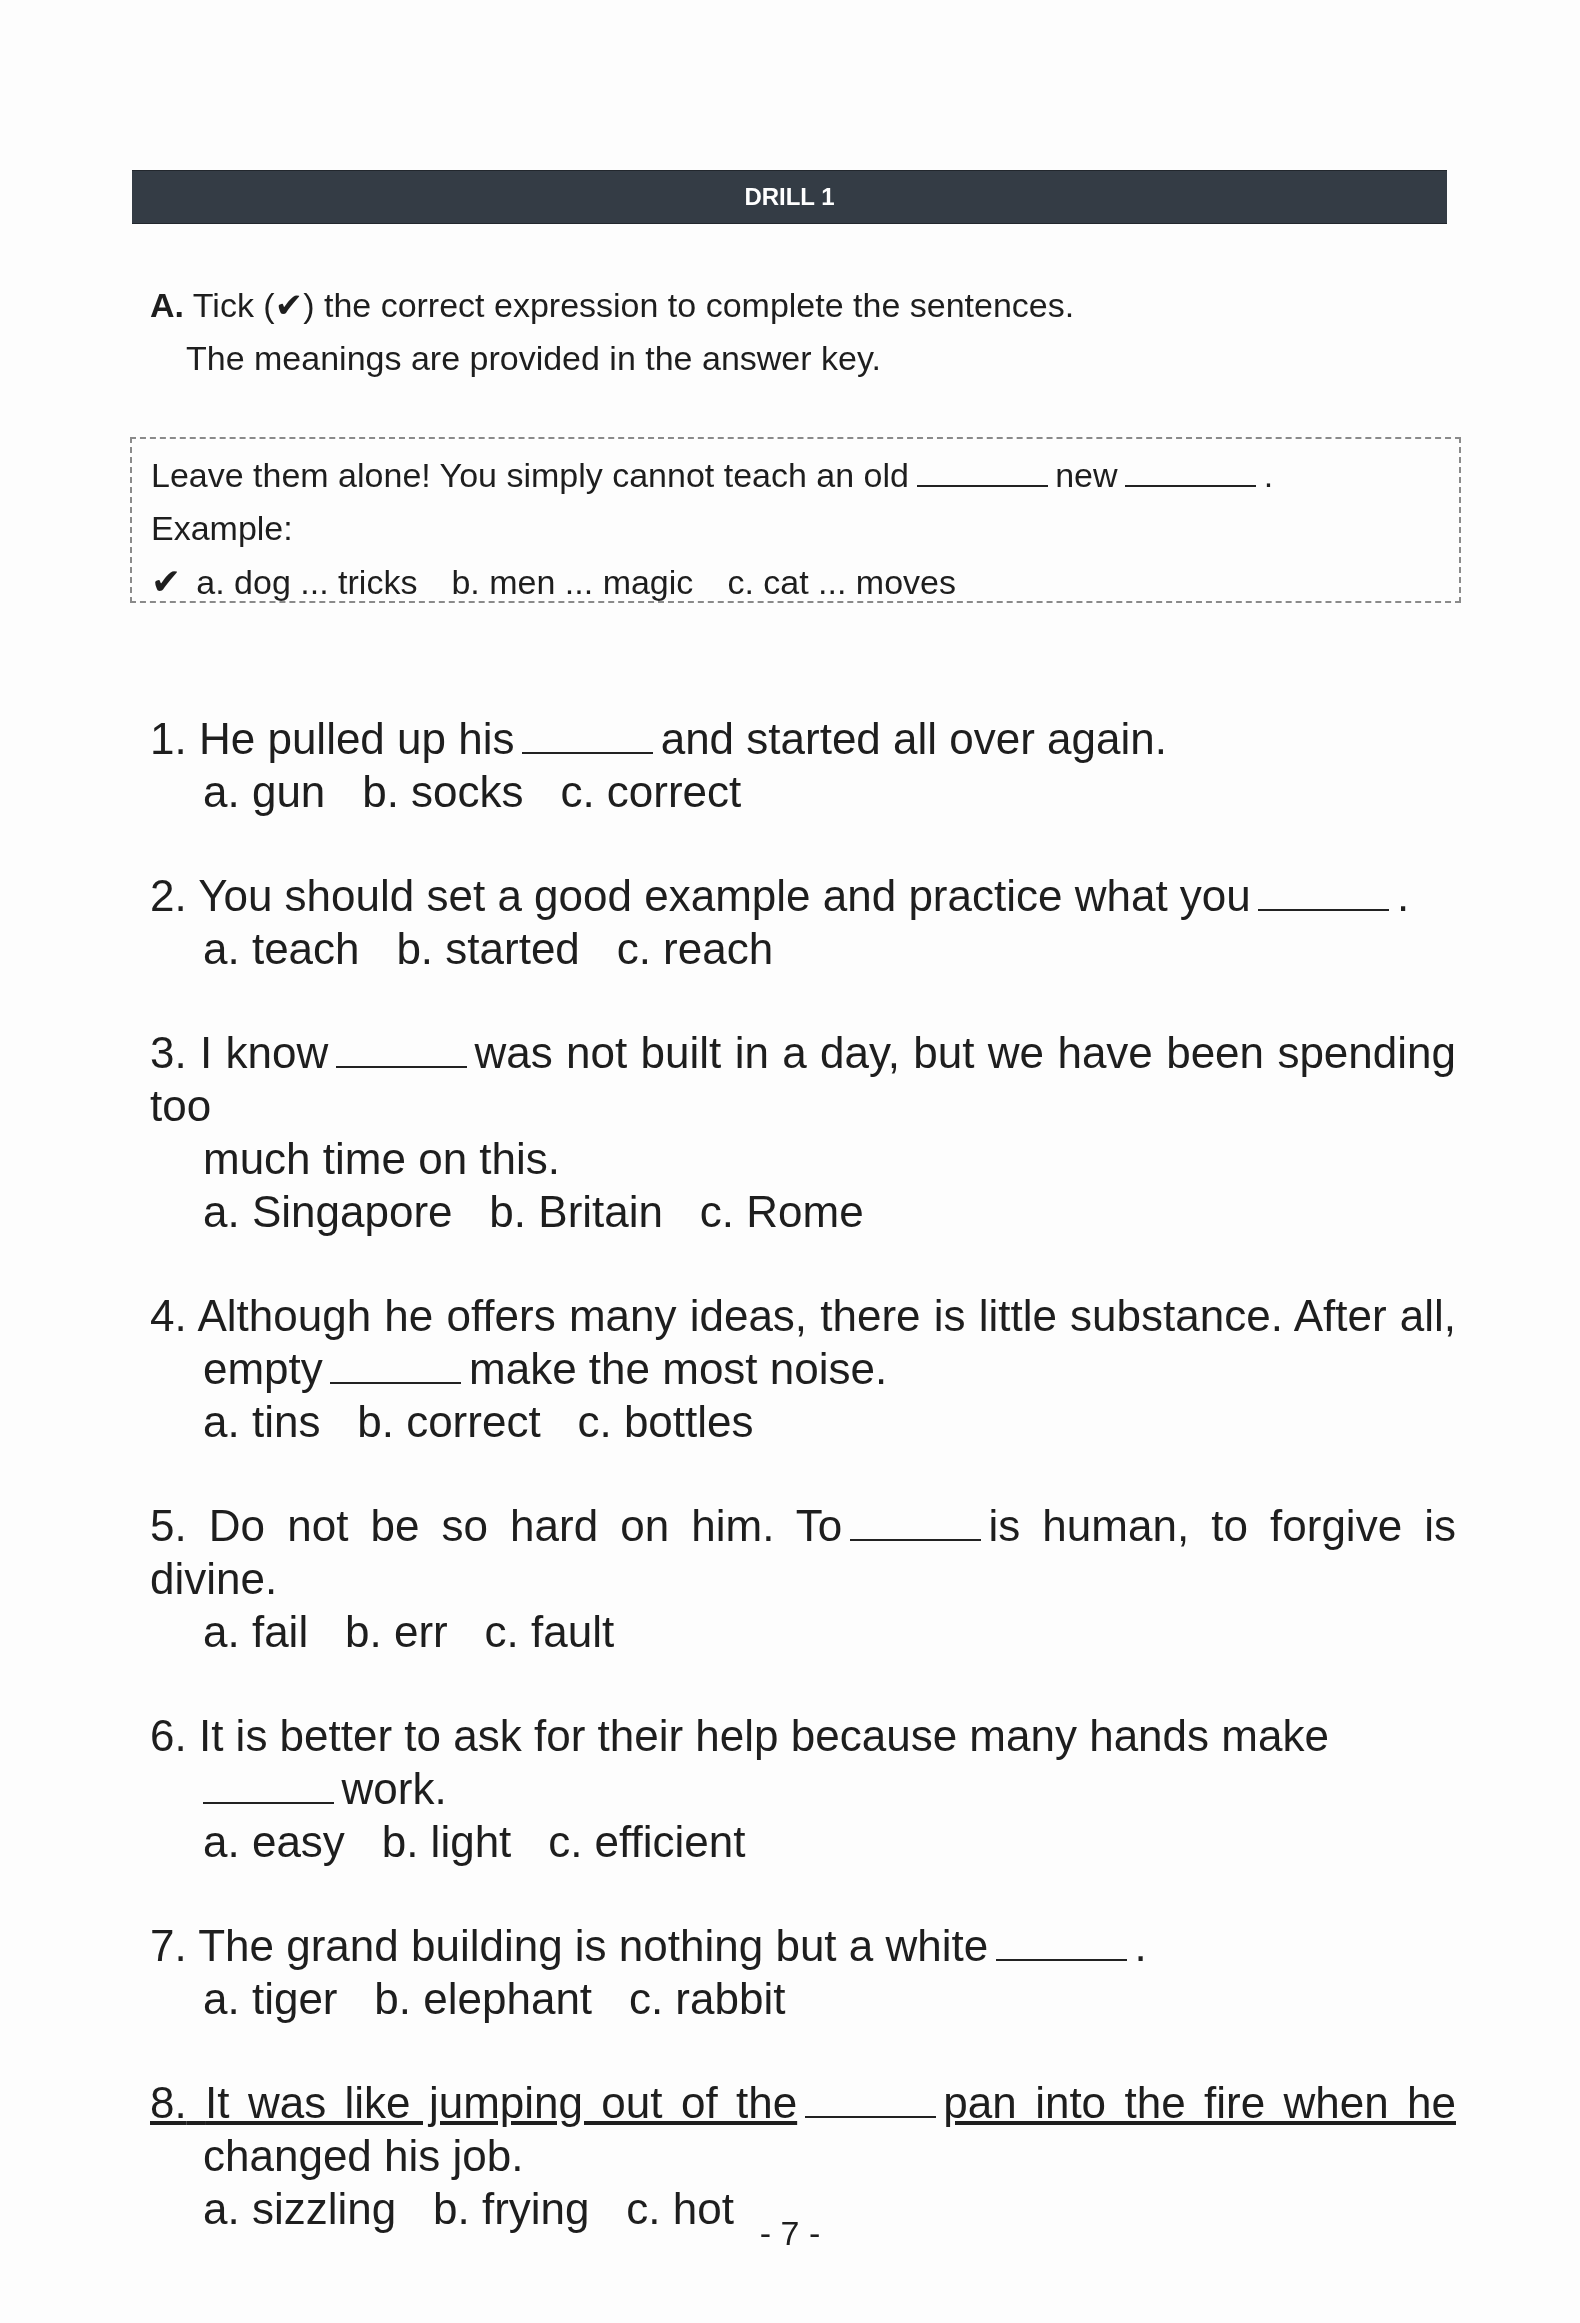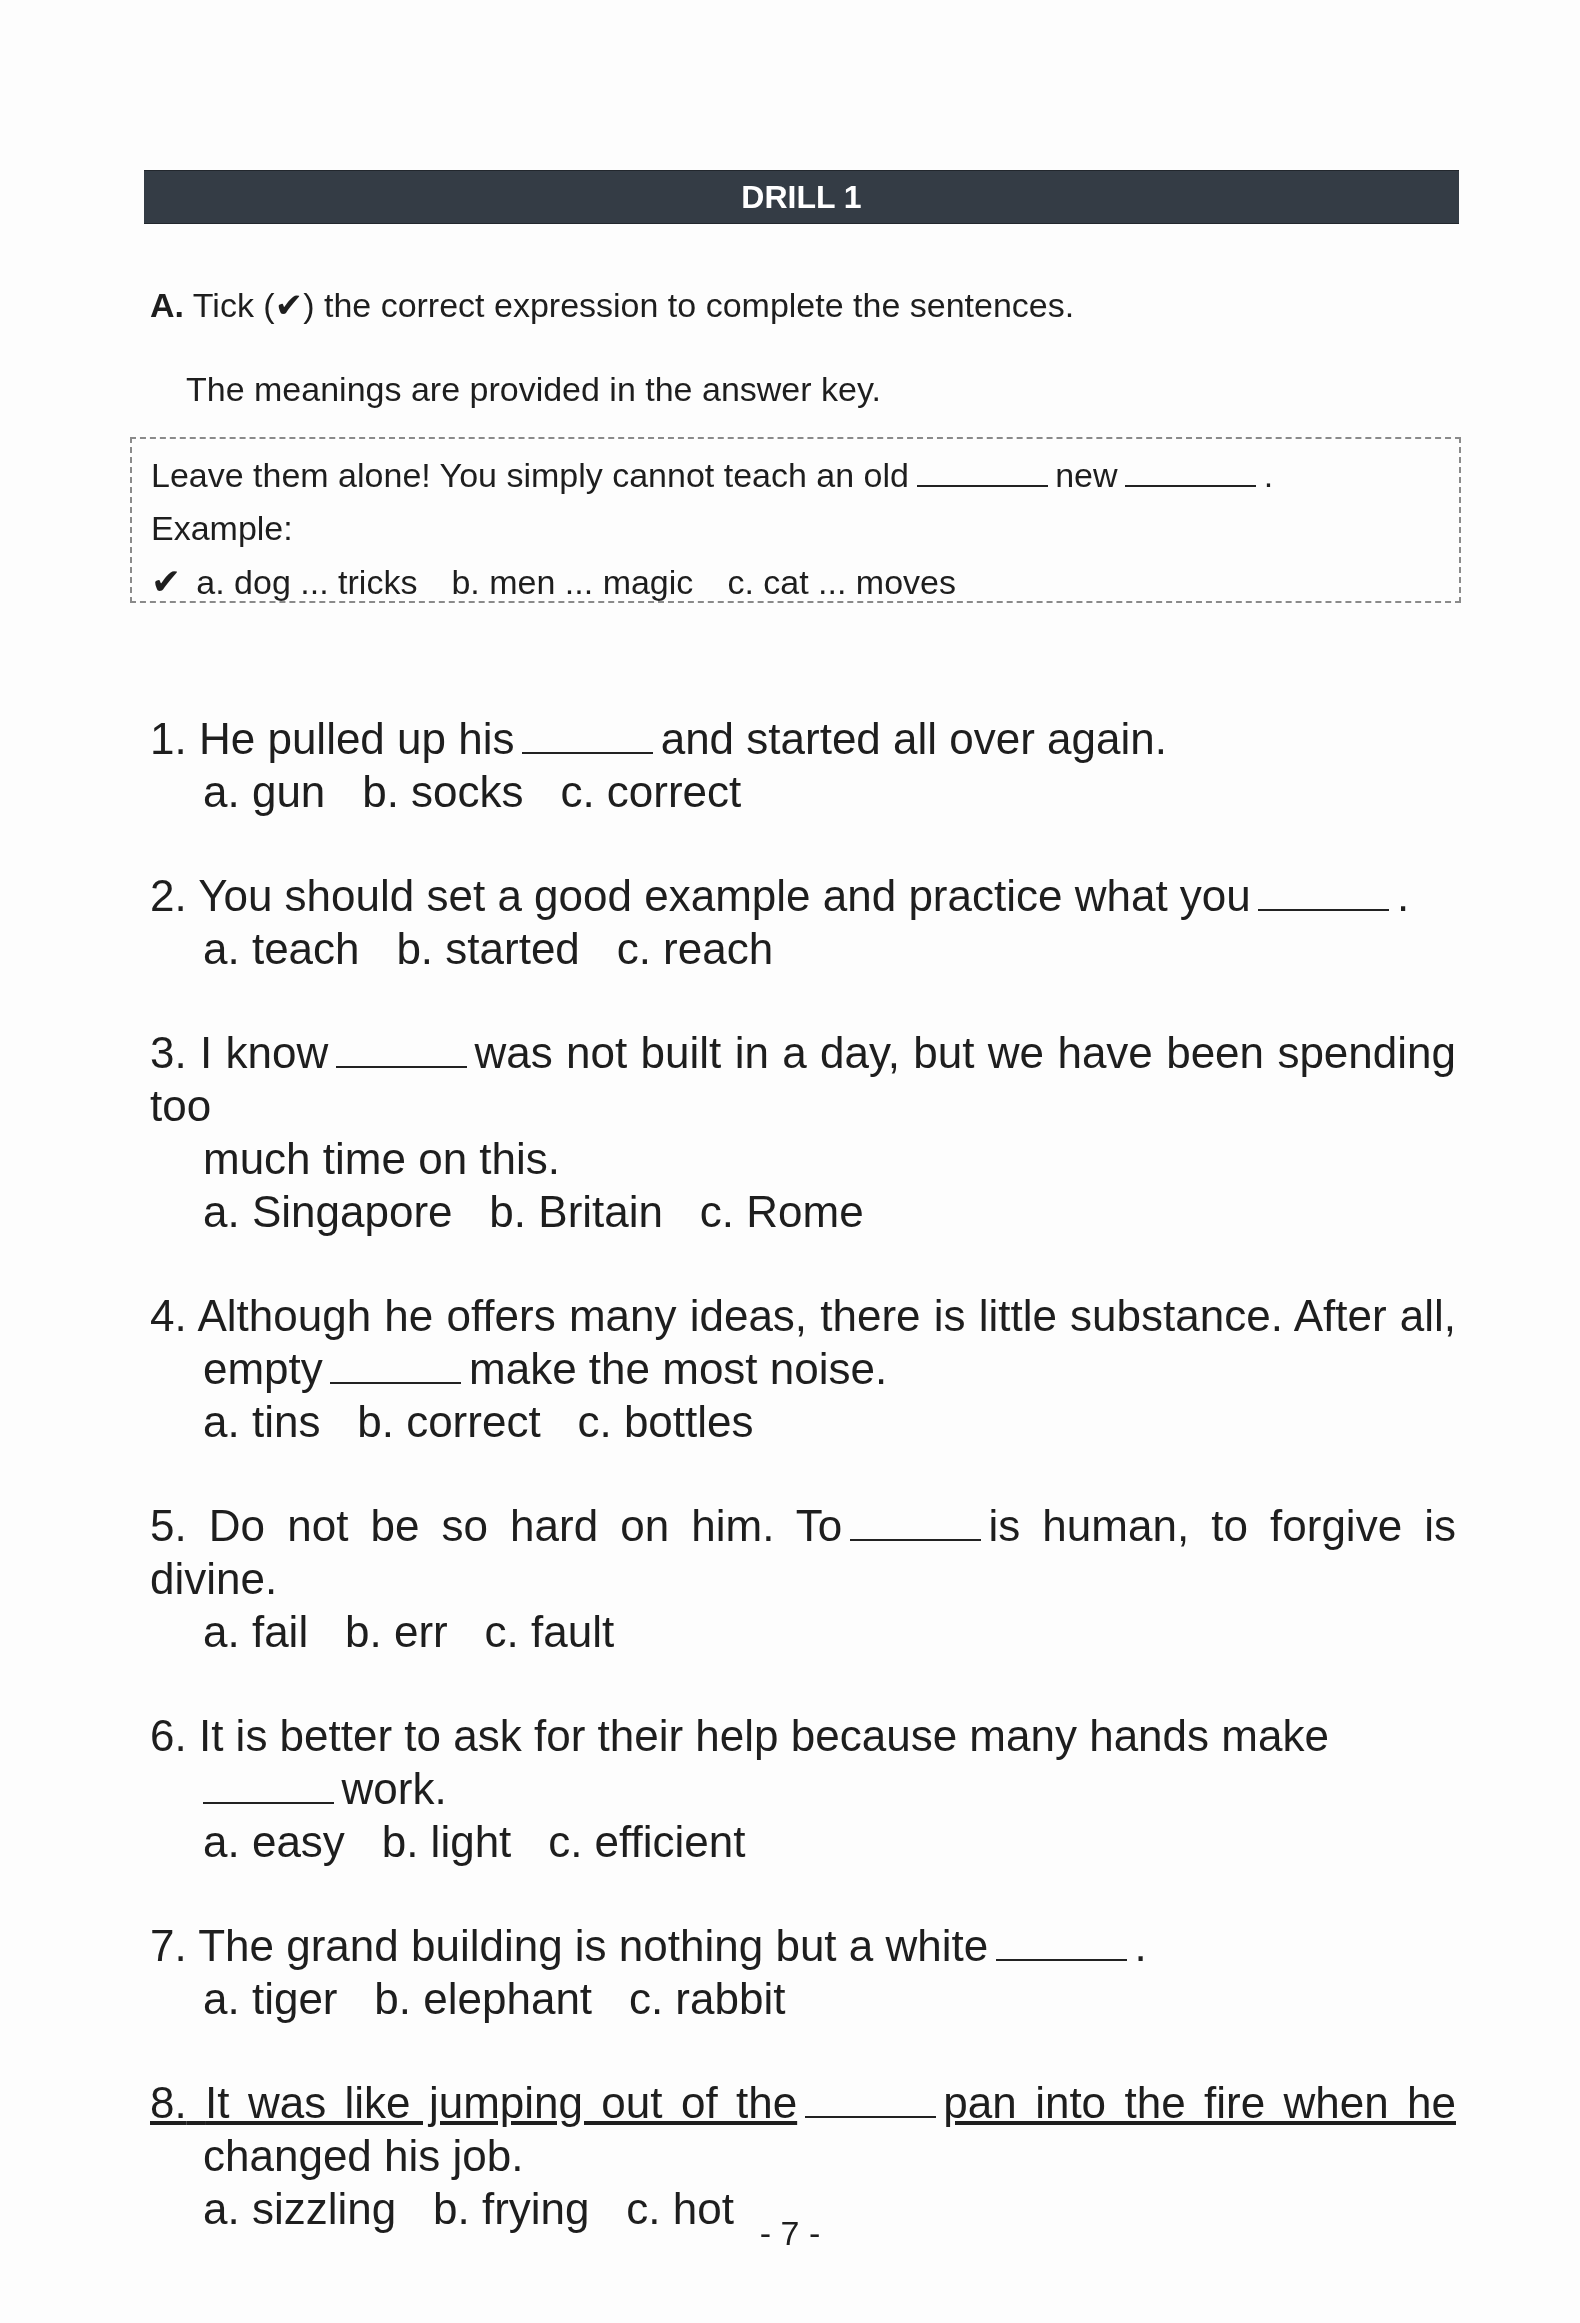--- a/index.html
+++ b/index.html
@@ -5,34 +5,34 @@
   html, body { margin: 0; padding: 0; }
   body {
     width: 1580px; height: 2323px;
     background: #fdfdfd;
     font-family: "Liberation Sans", "DejaVu Sans", sans-serif;
     color: #1e1e1e;
     position: relative;
     overflow: hidden;
   }
   .banner {
-    position: absolute; left: 144px; top: 170px;
+    position: absolute; left: 132px; top: 170px;
     width: 1315px; height: 52px;
     background: #343c45;
     border-top: 1.9px solid #22272d;
     border-bottom: 1.9px solid #22272d;
     display: flex; align-items: center; justify-content: center;
-    color: #ffffff; font-weight: bold; font-size: 32px; letter-spacing: 0px;
+    color: #ffffff; font-weight: bold; font-size: 24px; letter-spacing: 0px;
   }
   .instructions {
     position: absolute; left: 150px; top: 279px;
     font-size: 34px; line-height: 53px;
   }
   .instructions .label { font-weight: bold; }
-  .instructions .line2 { padding-left: 36px; margin-top: 31px; }
+  .instructions .line2 { padding-left: 36px; }
   .example-box {
     position: absolute; left: 130px; top: 437px;
     width: 1331px; height: 166px;
     border: 2.8px dashed #8a8a8a;
     box-sizing: border-box;
     padding: 9.5px 19px 0 19px;
     font-size: 34px; line-height: 53px;
   }
   .blank {
     display: inline-block; width: 131px;

